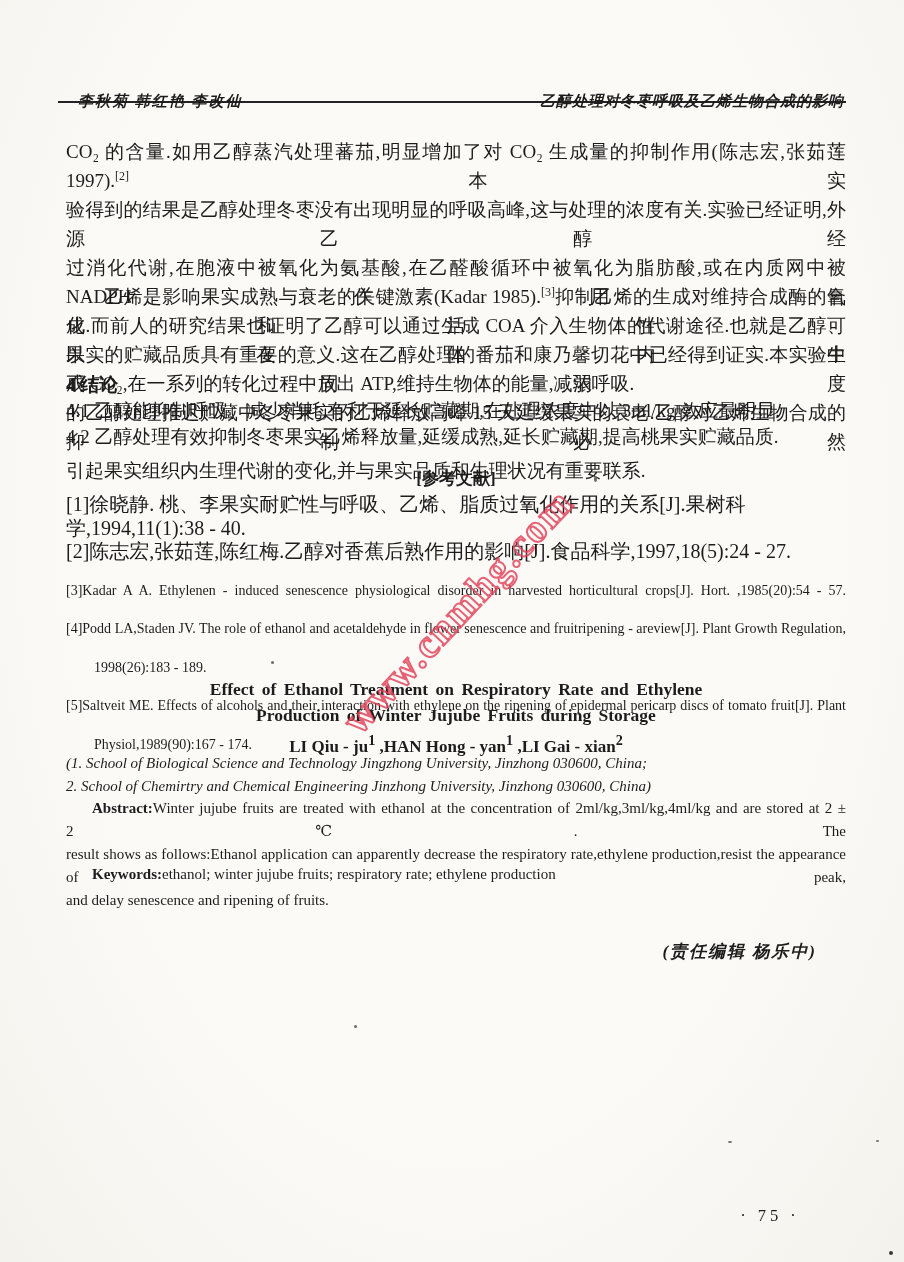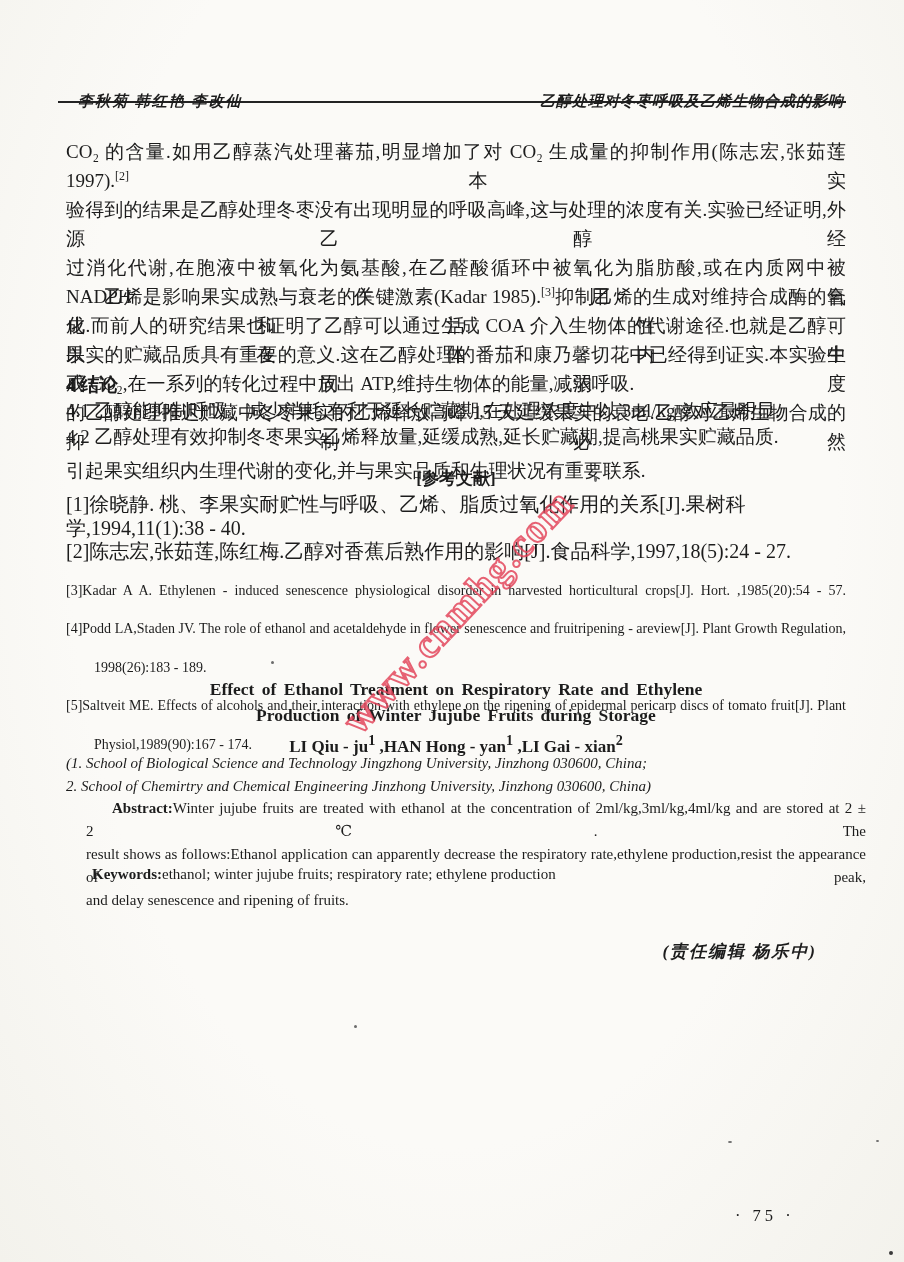--- a/index.html
+++ b/index.html
@@ -31,28 +31,28 @@
   #ref-h { top:468px; text-align:center; font-weight:bold; font-size:17px; line-height:22px; }
   #refs { top:493px; }
   .rl { line-height:23.5px; }
   .ref-cn { font-size:20px; }
   .ref-en { font-size:14px;margin-top:15px; }
   .ref-cont { padding-left:28px; }
   
   #en-t1 { top:677px; text-align:center; font-weight:bold; font-size:17.5px; line-height:25.5px; word-spacing:3px; }
   #en-au { top:728px; text-align:center; font-weight:bold; font-size:17px; line-height:24px; }
   #en-af { top:752px; text-align:left; font-style:italic; font-size:15px; line-height:22.5px; }
-  #abs { top:797px;margin-left:20px; }
+  #abs { top:797px; }
   .al { font-size:15px; line-height:23px; }
   .abs-ind { text-indent:26px; }
   #kw { top:863px; font-size:15px; line-height:22px; padding-left:26px; }
   .lbl { font-weight:bold; }
   
   #editor { position:absolute; right:87px; top:907px; font-size:17px; font-style:italic; font-weight:600; letter-spacing:2px;margin-top:33px; }
-  #pageno { position:absolute; left:735px; top:1206px; width:70px; font-size:16.5px; letter-spacing:4px; }
+  #pageno { position:absolute; left:735px; top:1206px; width:70px; text-align:center; font-size:16.5px; letter-spacing:4px; }
   
   .watermark {
     position:absolute; left:196px; top:586px; width:530px; height:56px;
     transform:rotate(-47deg); transform-origin:center;
     text-align:center; font-size:40px; font-weight:bold; letter-spacing:2px;
     color:rgba(250,240,240,0.12);
     -webkit-text-stroke:2px rgba(226,63,85,0.82);
     z-index:6; pointer-events:none;
     font-family:"Liberation Serif","DejaVu Serif",serif;
   }

